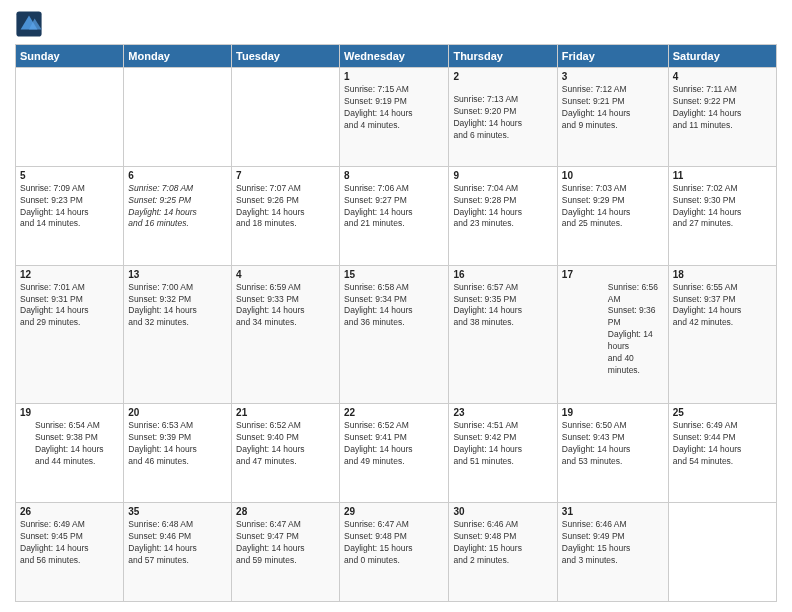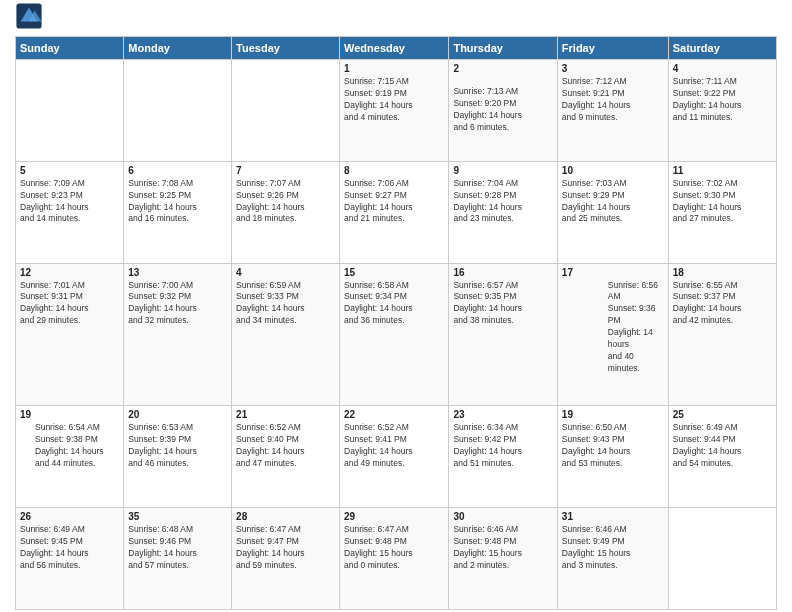--- a/index.html
+++ b/index.html
@@ -6,21 +6,21 @@
     body {
       font-family: Arial, sans-serif;
       background: #fff;
       width: 792px;
       height: 612px;
       overflow: hidden;
     }
     .page {
       width: 792px;
       height: 612px;
-      padding: 2px 15px;
+      padding: 10px 15px;
       display: flex;
       flex-direction: column;
     }
     .header {
       display: flex;
       justify-content: space-between;
       align-items: flex-start;
       margin-bottom: 6px;
     }
     .logo {
@@ -166,21 +166,21 @@
         <tr>
           <td>
             <span class="day-num">5</span>
             <div class="day-info" style="white-space: pre-line;">Sunrise: 7:09 AM
 Sunset: 9:23 PM
 Daylight: 14 hours
 and 14 minutes.</div>
           </td>
           <td>
             <span class="day-num">6</span>
-            <div class="day-info" style="white-space: pre-line;">Sunrise: 7:08 AM
+            <div class="day-info" style="white-space: pre-line; font-style: italic;">Sunrise: 7:08 AM
 Sunset: 9:25 PM
 Daylight: 14 hours
 and 16 minutes.</div>
           </td>
           <td>
             <span class="day-num">7</span>
             <div class="day-info" style="white-space: pre-line;">Sunrise: 7:07 AM
 Sunset: 9:26 PM
 Daylight: 14 hours
 and 18 minutes.</div>
@@ -289,21 +289,21 @@
           </td>
           <td>
             <span class="day-num">22</span>
             <div class="day-info" style="white-space: pre-line;">Sunrise: 6:52 AM
 Sunset: 9:41 PM
 Daylight: 14 hours
 and 49 minutes.</div>
           </td>
           <td>
             <span class="day-num">23</span>
-            <div class="day-info" style="white-space: pre-line;">Sunrise: 6:34 AM
+            <div class="day-info" style="white-space: pre-line;">Sunrise: 4:51 AM
 Sunset: 9:42 PM
 Daylight: 14 hours
 and 51 minutes.</div>
           </td>
           <td>
             <span class="day-num">19</span>
             <div class="day-info" style="white-space: pre-line;">Sunrise: 6:50 AM
 Sunset: 9:43 PM
 Daylight: 14 hours
 and 53 minutes.</div>

